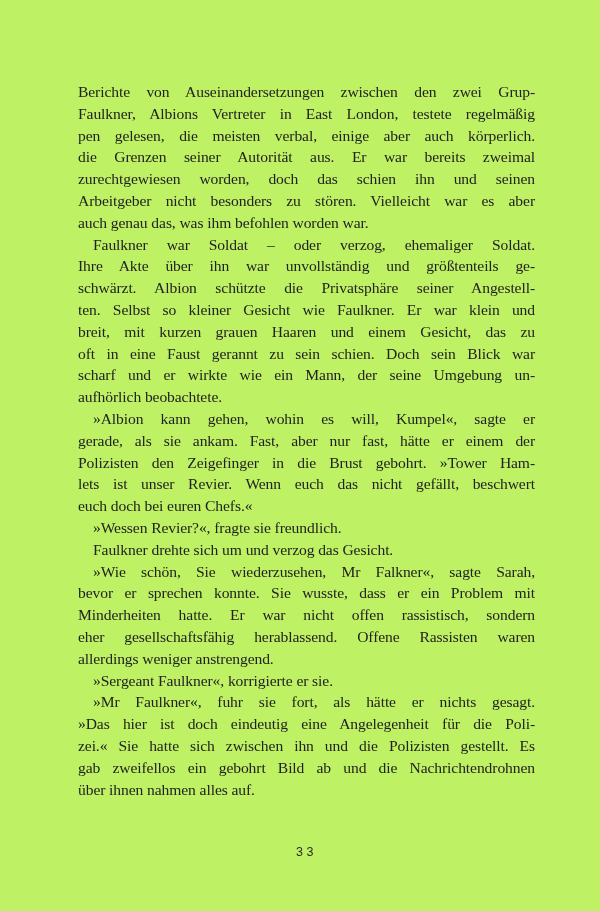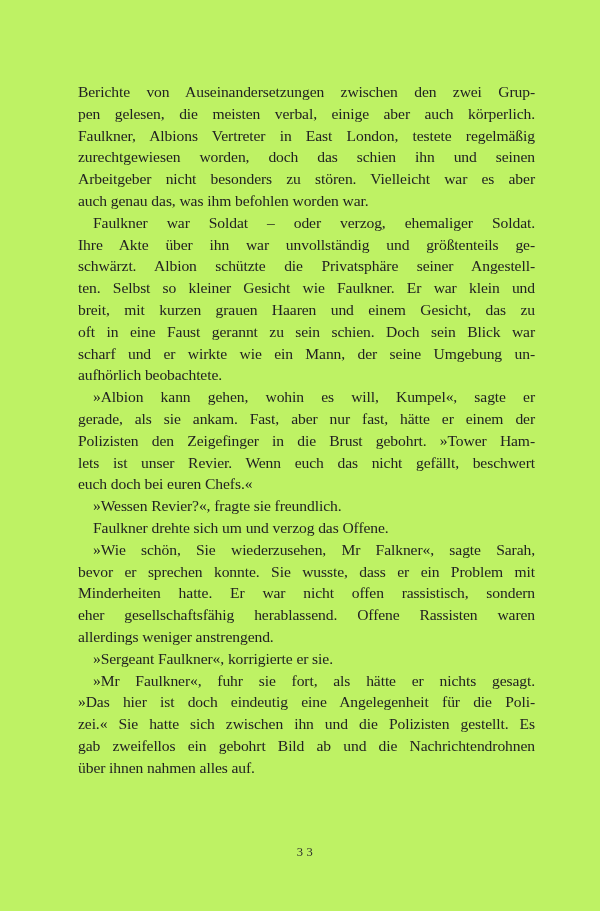--- a/index.html
+++ b/index.html
@@ -35,52 +35,53 @@
   }
   .line.indent {
     text-indent: 15px;
   }
   .page-number {
     position: absolute;
     top: 845px;
     left: 78px;
     width: 457px;
     text-align: center;
-    font-family: Liberation Serif, serif;
+    font-family: Liberation Sans, sans-serif;
     font-size: 12.5px;
     letter-spacing: 3.5px;
     color: #2b2b2b;
   }
 </style>
 </head>
 <body>
 
 <div class="page">
   <div class="text-block">
       <div class="line">Berichte von Auseinandersetzungen zwischen den zwei Grup-</div>
+      <div class="line">Faulkner, Albions Vertreter in East London, testete regelmäßig</div>
       <div class="line">pen gelesen, die meisten verbal, einige aber auch körperlich.</div>
-      <div class="line">Faulkner, Albions Vertreter in East London, testete regelmäßig</div>
+      <div class="line">die Grenzen seiner Autorität aus. Er war bereits zweimal</div>
       <div class="line">zurechtgewiesen worden, doch das schien ihn und seinen</div>
       <div class="line">Arbeitgeber nicht besonders zu stören. Vielleicht war es aber</div>
       <div class="line last">auch genau das, was ihm befohlen worden war.</div>
       <div class="line indent">Faulkner war Soldat – oder verzog, ehemaliger Soldat.</div>
       <div class="line">Ihre Akte über ihn war unvollständig und größtenteils ge-</div>
       <div class="line">schwärzt. Albion schützte die Privatsphäre seiner Angestell-</div>
       <div class="line">ten. Selbst so kleiner Gesicht wie Faulkner. Er war klein und</div>
       <div class="line">breit, mit kurzen grauen Haaren und einem Gesicht, das zu</div>
       <div class="line">oft in eine Faust gerannt zu sein schien. Doch sein Blick war</div>
       <div class="line">scharf und er wirkte wie ein Mann, der seine Umgebung un-</div>
       <div class="line last">aufhörlich beobachtete.</div>
       <div class="line indent">»Albion kann gehen, wohin es will, Kumpel«, sagte er</div>
       <div class="line">gerade, als sie ankam. Fast, aber nur fast, hätte er einem der</div>
       <div class="line">Polizisten den Zeigefinger in die Brust gebohrt. »Tower Ham-</div>
       <div class="line">lets ist unser Revier. Wenn euch das nicht gefällt, beschwert</div>
       <div class="line last">euch doch bei euren Chefs.«</div>
       <div class="line last indent">»Wessen Revier?«, fragte sie freundlich.</div>
-      <div class="line last indent">Faulkner drehte sich um und verzog das Offene.</div>
+      <div class="line last indent">Faulkner drehte sich um und verzog das Gesicht.</div>
       <div class="line indent">»Wie schön, Sie wiederzusehen, Mr Falkner«, sagte Sarah,</div>
       <div class="line">bevor er sprechen konnte. Sie wusste, dass er ein Problem mit</div>
       <div class="line">Minderheiten hatte. Er war nicht offen rassistisch, sondern</div>
       <div class="line">eher gesellschaftsfähig herablassend. Offene Rassisten waren</div>
       <div class="line last">allerdings weniger anstrengend.</div>
       <div class="line last indent">»Sergeant Faulkner«, korrigierte er sie.</div>
       <div class="line indent">»Mr Faulkner«, fuhr sie fort, als hätte er nichts gesagt.</div>
       <div class="line">»Das hier ist doch eindeutig eine Angelegenheit für die Poli-</div>
       <div class="line">zei.« Sie hatte sich zwischen ihn und die Polizisten gestellt. Es</div>
       <div class="line">gab zweifellos ein gebohrt Bild ab und die Nachrichtendrohnen</div>

